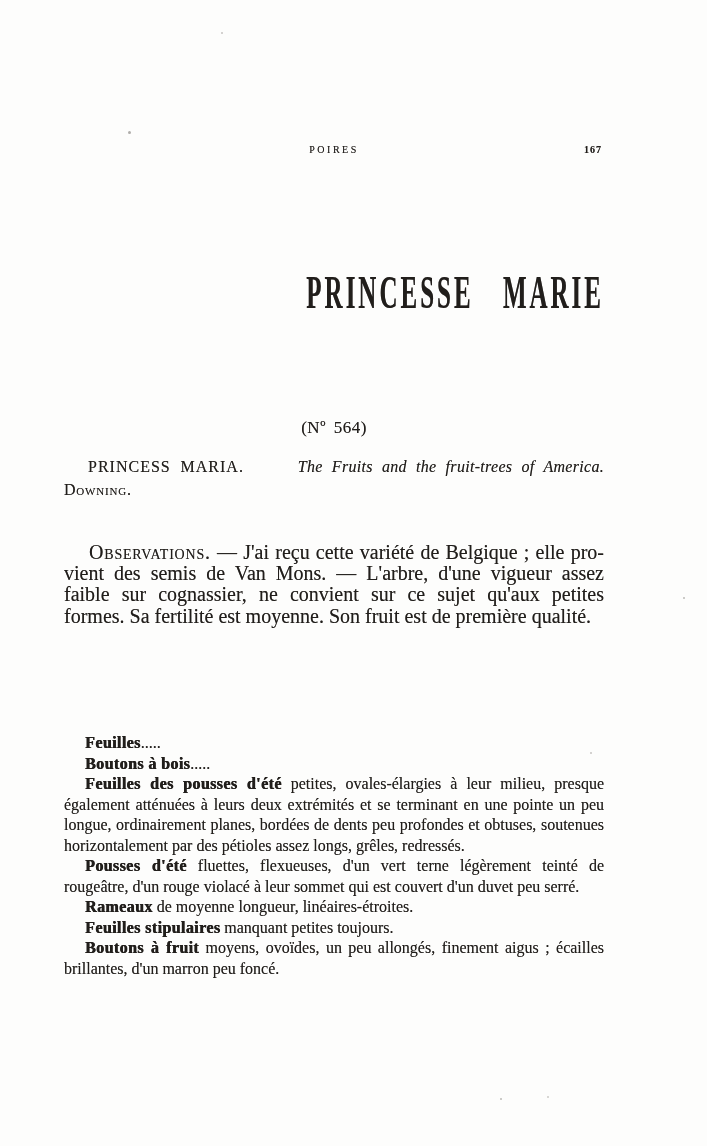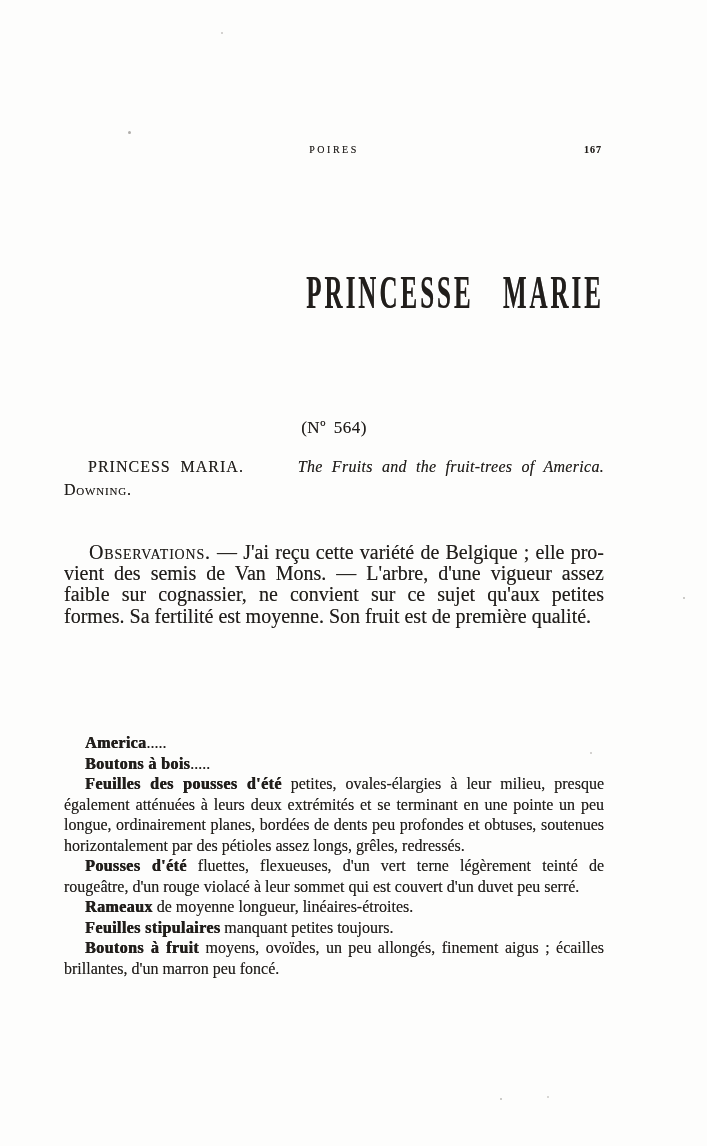--- a/index.html
+++ b/index.html
@@ -82,21 +82,21 @@
     </div>
   </div>
 
   <div class="block observations">
     <span class="obs-label">Observations.</span>
     <span>— J'ai reçu cette variété de Belgique ; elle pro­vient des semis de Van Mons. — L'arbre, d'une vigueur assez faible sur cognassier, ne convient sur ce sujet qu'aux petites formes. Sa fertilité est moyenne. Son fruit est de première qualité.</span>
   </div>
 
 
   <div class="block entries">
-    <p class="entry"><span class="term">America</span><span>.....</span></p>
+    <p class="entry"><span class="term">Feuilles</span><span>.....</span></p>
     <p class="entry"><span class="term">Boutons à bois</span><span>.....</span></p>
     <p class="entry"><span class="term">Feuilles des pousses d'été</span><span> petites, ovales-élargies à leur milieu, presque également atténuées à leurs deux extrémités et se terminant en une pointe un peu longue, ordinairement planes, bordées de dents peu profon­des et obtuses, soutenues horizontalement par des pétioles assez longs, grêles, redressés.</span></p>
     <p class="entry"><span class="term">Pousses d'été</span><span> fluettes, flexueuses, d'un vert terne légèrement teinté de rougeâtre, d'un rouge violacé à leur sommet qui est couvert d'un duvet peu serré.</span></p>
     <p class="entry"><span class="term">Rameaux</span><span> de moyenne longueur, linéaires-étroites.</span></p>
     <p class="entry"><span class="term">Feuilles stipulaires</span><span> manquant petites toujours.</span></p>
     <p class="entry"><span class="term">Boutons à fruit</span><span> moyens, ovoïdes, un peu allongés, finement aigus ; écailles brillantes, d'un marron peu foncé.</span></p>
   </div>
 
   <div class="speck" style="left:128px; top:131px; width:3px; height:3px; opacity:.7;"></div>
   <div class="speck" style="left:221px; top:32px; width:2px; height:2px; opacity:.5;"></div>

